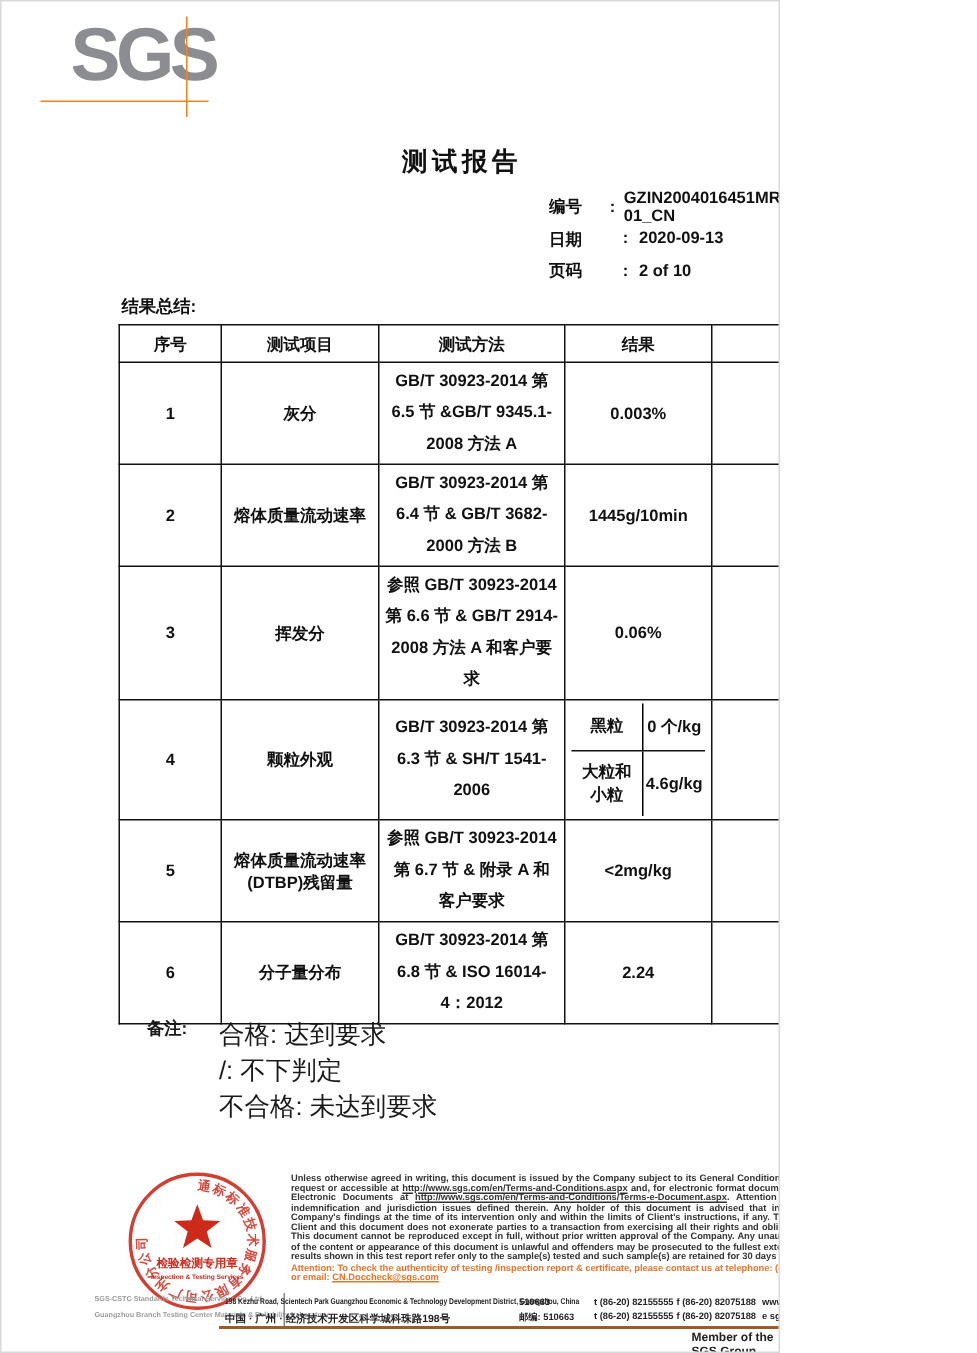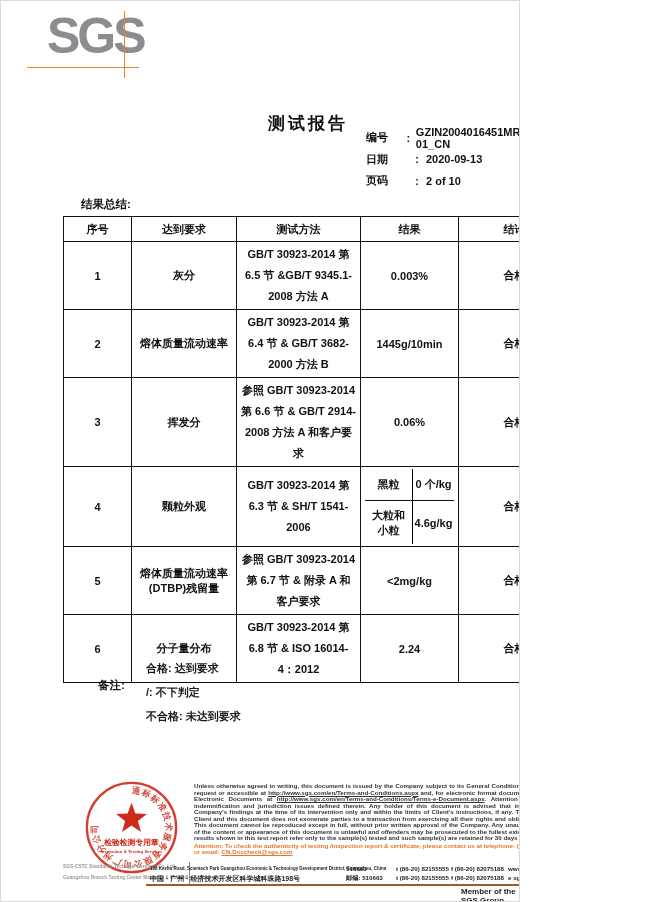--- a/index.html
+++ b/index.html
@@ -15,32 +15,32 @@
     position:absolute; left:46px; top:6px;
     font-size:50px; font-weight:bold; letter-spacing:-3px;
     color:#8b8d90; font-family:"Liberation Sans",sans-serif;
   }
   .logo-hline { position:absolute; left:26px; top:66px; width:112px; height:1px; background:#f58220; }
   .logo-vline { position:absolute; left:123px; top:10px; width:1px; height:67px; background:#f58220; }
 
   
   .title {
     position:absolute; left:0; top:95px; width:614px; text-align:center;
-    font-size:17px; font-weight:bold; letter-spacing:3px; color:#111;margin-top:16px;
+    font-size:17px; font-weight:bold; letter-spacing:3px; color:#111;
   }
   .meta { position:absolute; left:365px; top:126px; font-size:11px; font-weight:bold; color:#111; }
   .meta-row { display:flex; height:21.5px; align-items:center; }
   .meta-label { width:42px; }
   .meta-colon { width:18px; text-align:center; }
 
   .section-title { position:absolute; left:80px; top:196px; font-size:11.5px; font-weight:bold; color:#111; }
 
   
   table.results {
-    position:absolute; left:62px; top:215px; width:507px;
+    position:absolute; left:78px; top:215px; width:507px;
     border-collapse:collapse; table-layout:fixed;
     font-size:11px; font-weight:bold; color:#111; text-align:center;
   }
   table.results td, table.results th { border:1px solid #111; padding:2px 4px; vertical-align:middle; }
   table.results th { font-weight:bold; }
   tr.hdr   { height:25px; }
   tr.r1    { height:64px; }
   tr.r2    { height:62px; }
   tr.r3    { height:87px; }
   tr.r4    { height:77px; }
@@ -53,21 +53,21 @@
   .split-row.top { border-bottom:1px solid #111; height:32px; }
   .split-row.bottom { height:43px; }
   .split-label {
     width:48px; border-right:1px solid #000000; display:flex;
     align-items:center; justify-content:center; padding:0 4px; line-height:15px;
   }
   .split-value { flex:1; display:flex; align-items:center; justify-content:center; }
 
   
   .notes-label { position:absolute; left:97px; top:677px; font-size:11.5px; font-weight:bold; }
-  .notes-lines { position:absolute; left:145px; top:660px; font-size:11px; font-weight:bold; }
+  .notes-lines { position:absolute; left:145px; top:677px; font-size:17px; font-weight:normal; }
   .notes-lines div { height:24px; }
 
   
   .stamp { position:absolute; left:83px; top:779px; width:95px; height:95px; }
   .company-lines {
     position:absolute; left:62px; top:861px; width:126px;
     font-size:4.8px; line-height:10.5px; color:#9b9b9b; font-weight:bold; white-space:nowrap;
   }
   .footer-vline { position:absolute; left:188px; top:861px; width:1px; height:22px; background:#888; }
 
@@ -128,21 +128,21 @@
     <colgroup>
         <col style="width:68px">
         <col style="width:105px">
         <col style="width:124px">
         <col style="width:98px">
         <col style="width:112px">
       </colgroup>
     <tbody>
         <tr class="hdr">
       <th>序号</th>
-      <th>达到要求</th>
+      <th>测试项目</th>
       <th>测试方法</th>
       <th>结果</th>
       <th>结论</th>
     </tr>
     <tr class="r1">
       <td>1</td>
       <td>灰分</td>
       <td class="method">GB/T 30923-2014 第 6.5 节 &amp;GB/T 9345.1-2008 方法 A</td>
       <td>0.003%</td>
       <td>合格</td>

